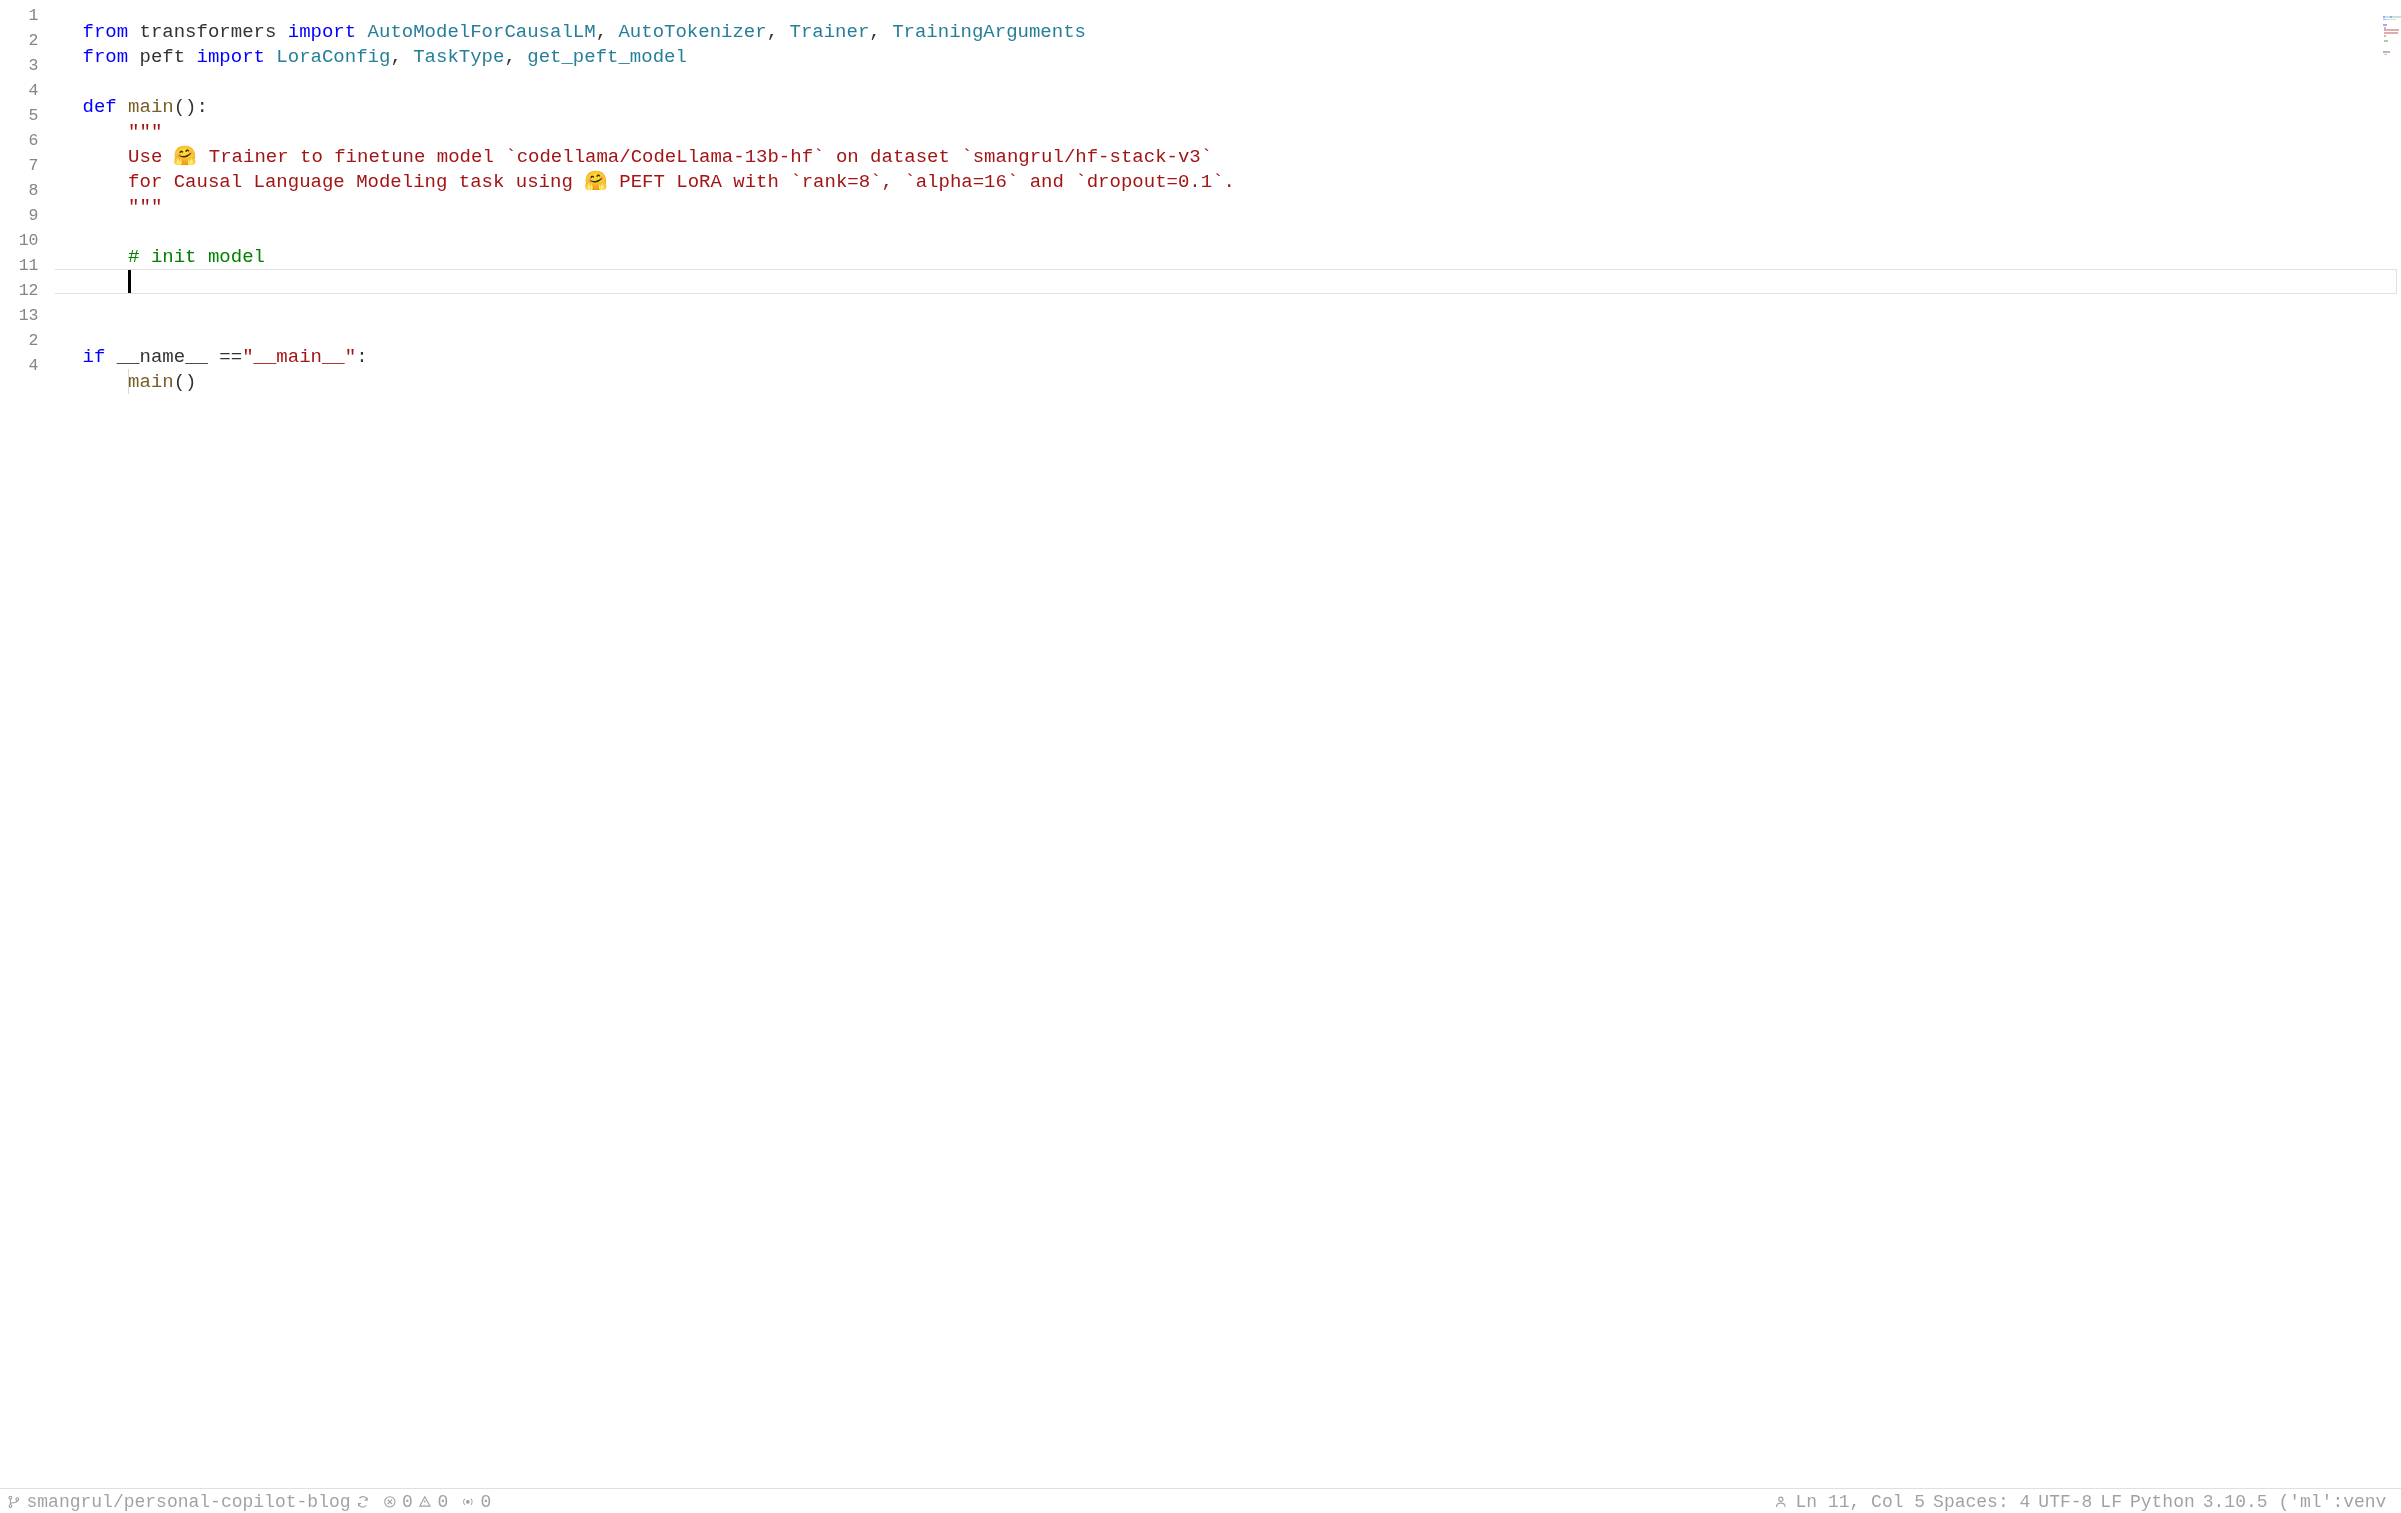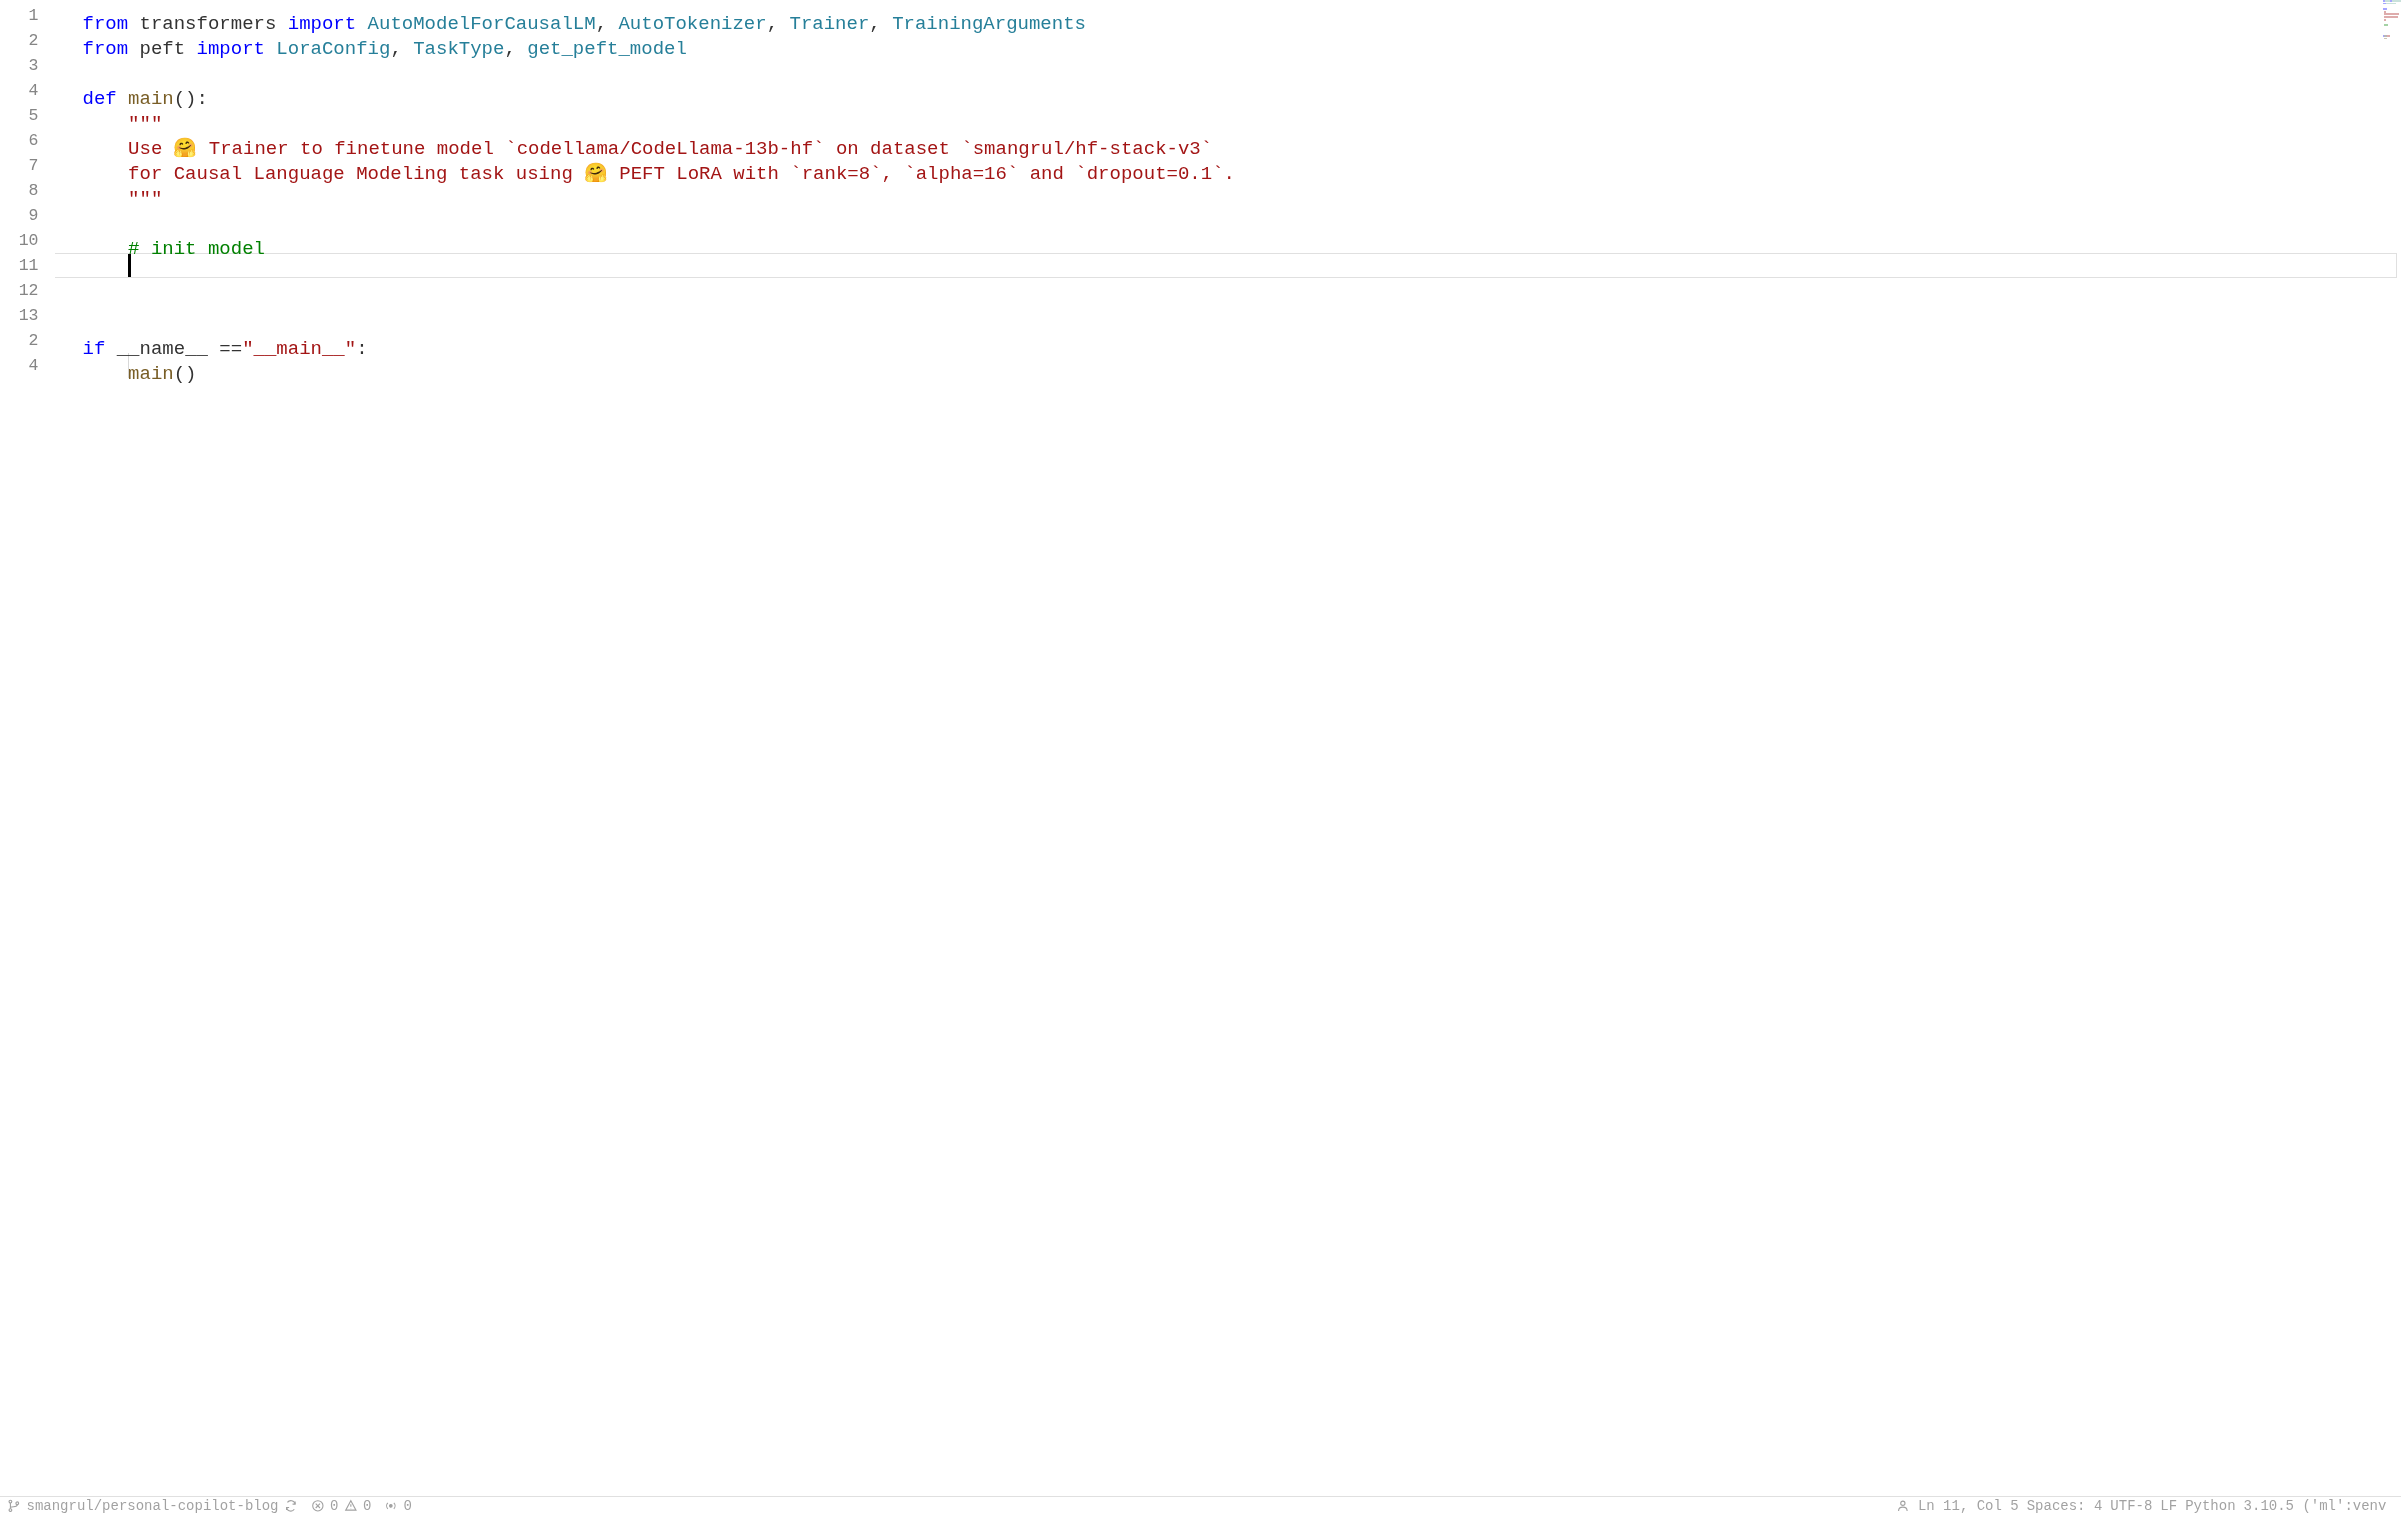--- a/index.html
+++ b/index.html
@@ -27,23 +27,24 @@
       user-select: none;
       color: #858585;
     }
     .gutter .ln {
       height: 25px;
       line-height: 25px;
       font-size: 16.5px;
     }
     .code-area {
       flex: 1;
-      padding-top: 12px;
+      padding-top: 4px;
       position: relative;
       padding-left: 27.5px;
+      margin-top: 16px;
     }
     .code-line {
       height: 25px;
       line-height: 25px;
       white-space: pre;
       position: relative;
     }
     .current-line {
       position: absolute;
       left: 0;
@@ -93,26 +94,26 @@
     .mm7 { background: #a31515; width:80%; margin-left:6%; }
     .mm8 { background: #a31515; width:10%; margin-left:6%; }
     .mm10 { background: #008000; width:25%; margin-left:6%; }
     .mm14 { background: linear-gradient(90deg,#00f 10%,#333 10% 60%,#a31515 60% 100%); width:40%; }
     .mm15 { background: #795e26; width:15%; margin-left:6%; }
     .status-bar {
       position: absolute;
       bottom: 0;
       left: 0;
       right: 0;
-      height: 18px;
+      height: 26px;
       background: #ffffff;
       border-top: 0.9px solid #e0e0e0;
       display: flex;
       align-items: center;
-      font-size: 14px;
+      font-size: 18px;
       color: #444;
       padding: 0 7.3px;
     }
     .status-left { display: flex; align-items: center; gap: 13px; }
     .status-right { margin-left: auto; display: flex; align-items: center; gap: 8px; padding-right: 7.3px; }
     .status-item { display: flex; align-items: center; gap: 5.5px; color: #555; opacity: 0.55; }
     .sicon { width: 13.7px; height: 13.7px; display: inline-block; }
   </style>
 </head>
 <body>

